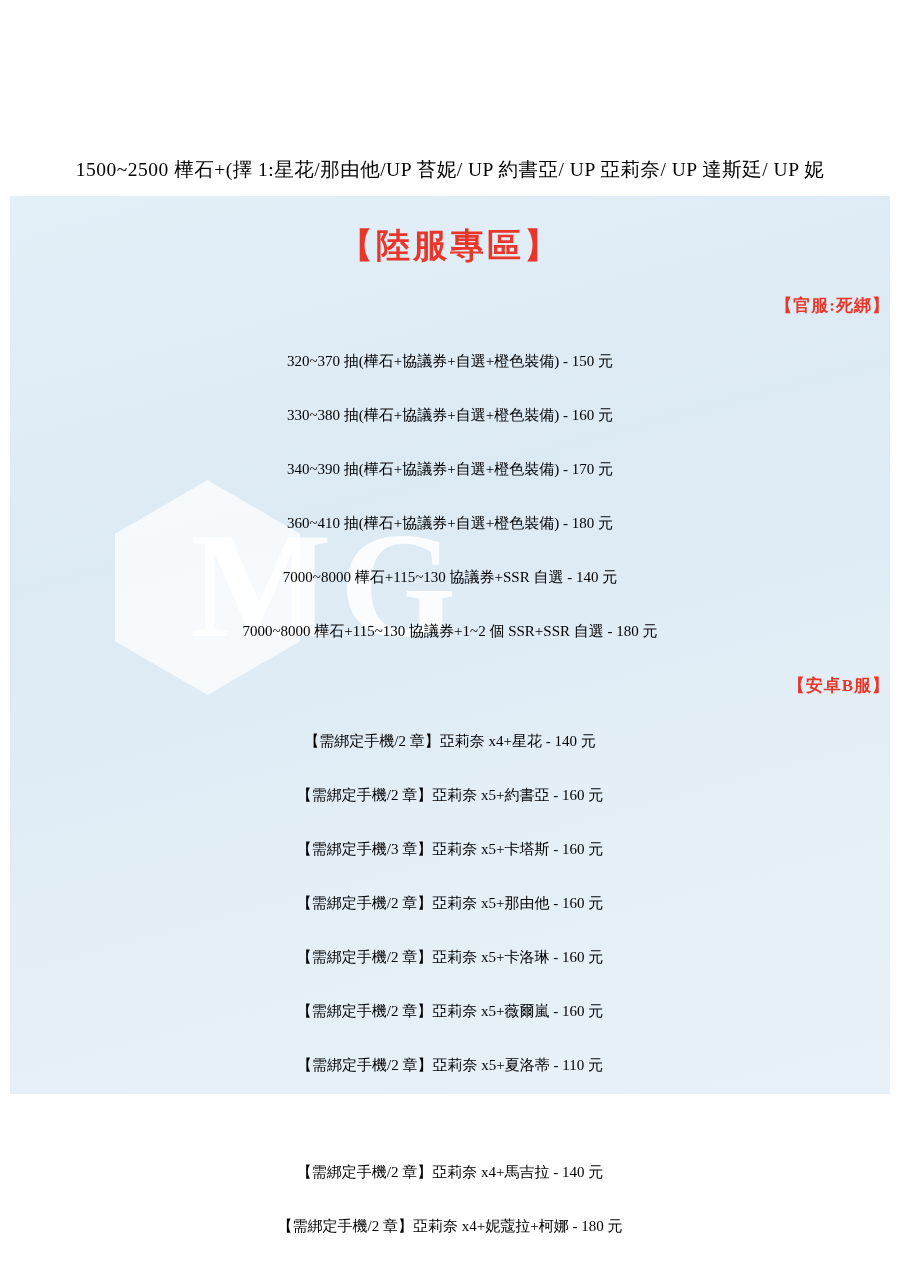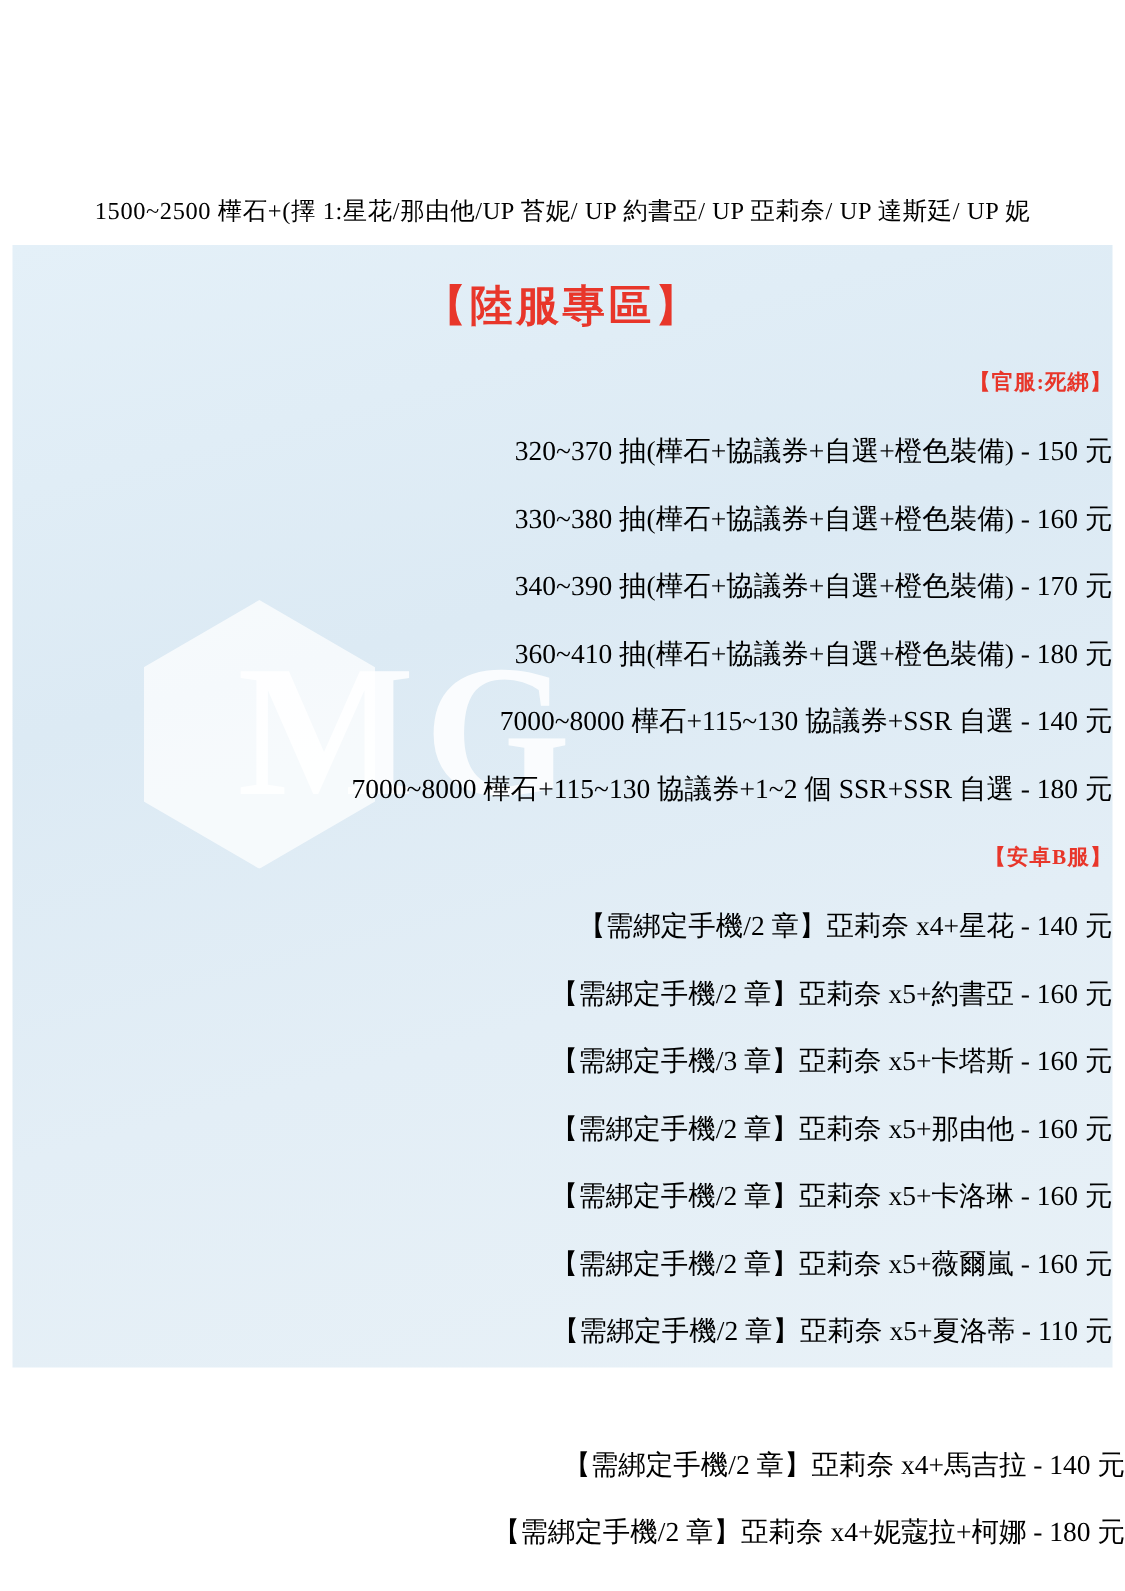--- a/index.html
+++ b/index.html
@@ -108,22 +108,22 @@
   }
   .heading-sub {
     text-align: right;
     color: #e8362a;
     font-size: 17px;
     font-weight: bold;
     letter-spacing: 1px;
     line-height: 56px;
   }
   .row {
-    text-align: right;
-    font-size: 22px;
+    text-align: center;
+    font-size: 15px;
     line-height: 54px;
     white-space: nowrap;
   }
 
   
   .bottom-block {
     position: absolute;
     top: 1145px;
     left: 0;
     width: 900px;

